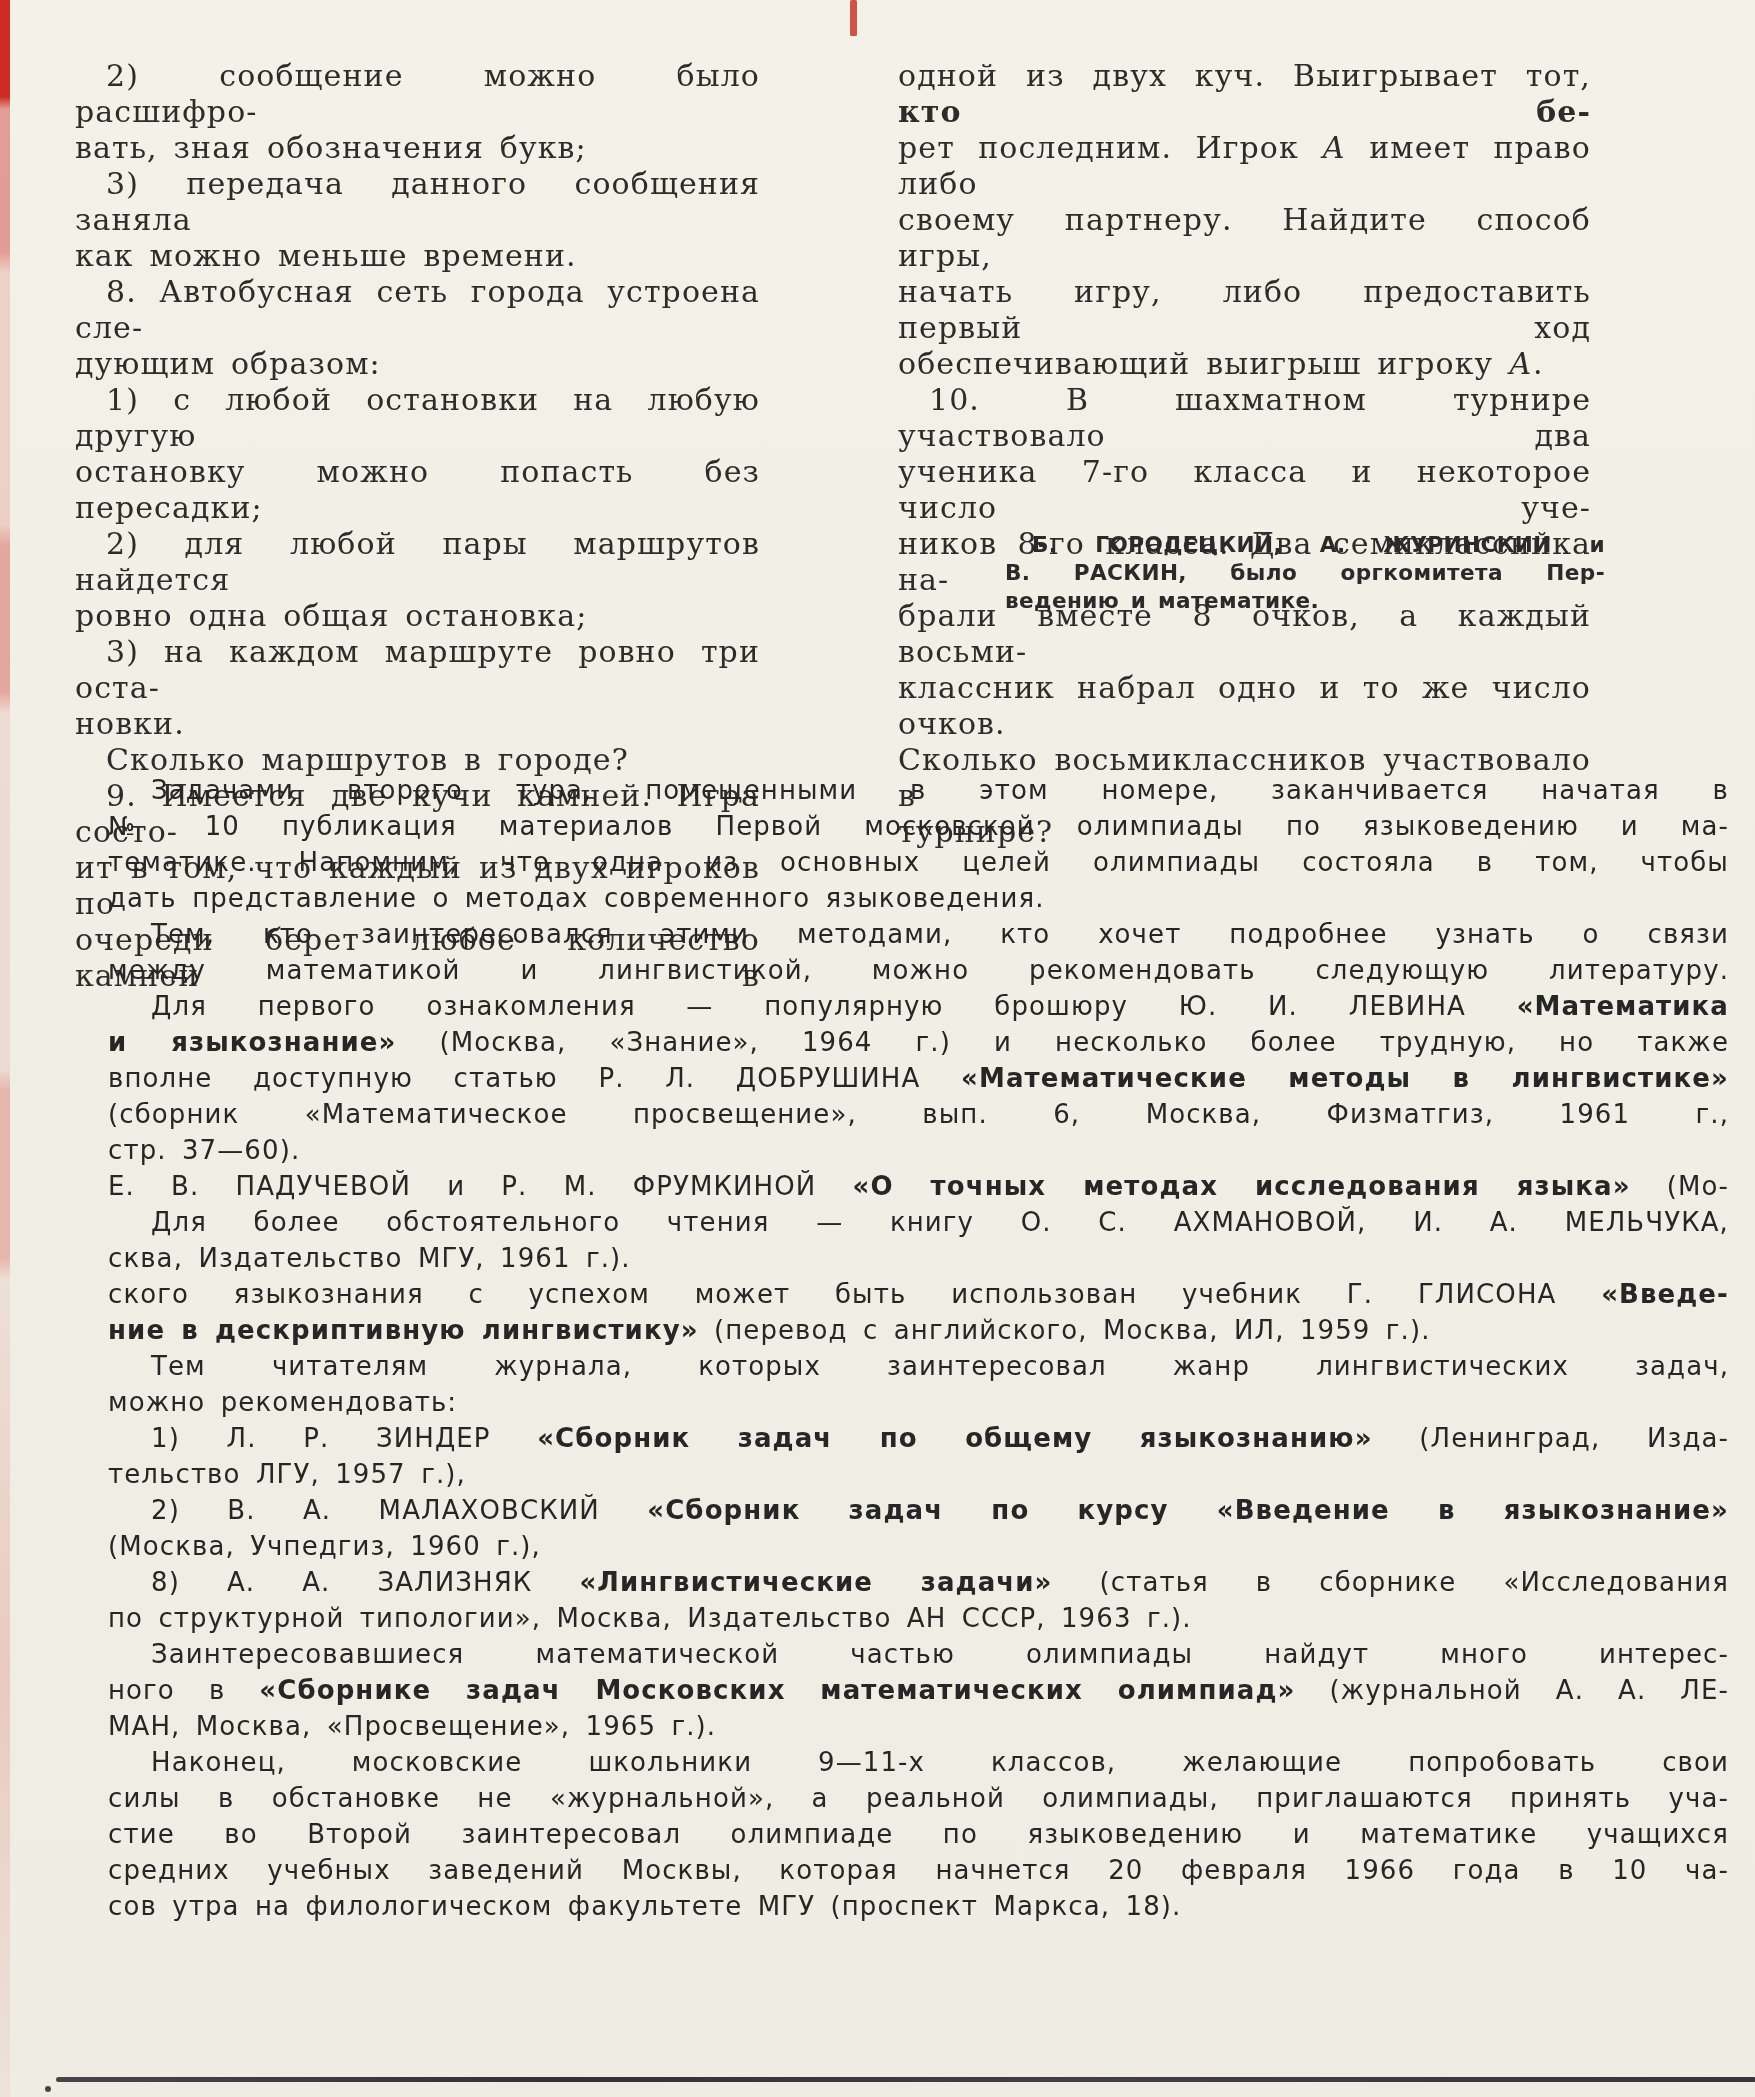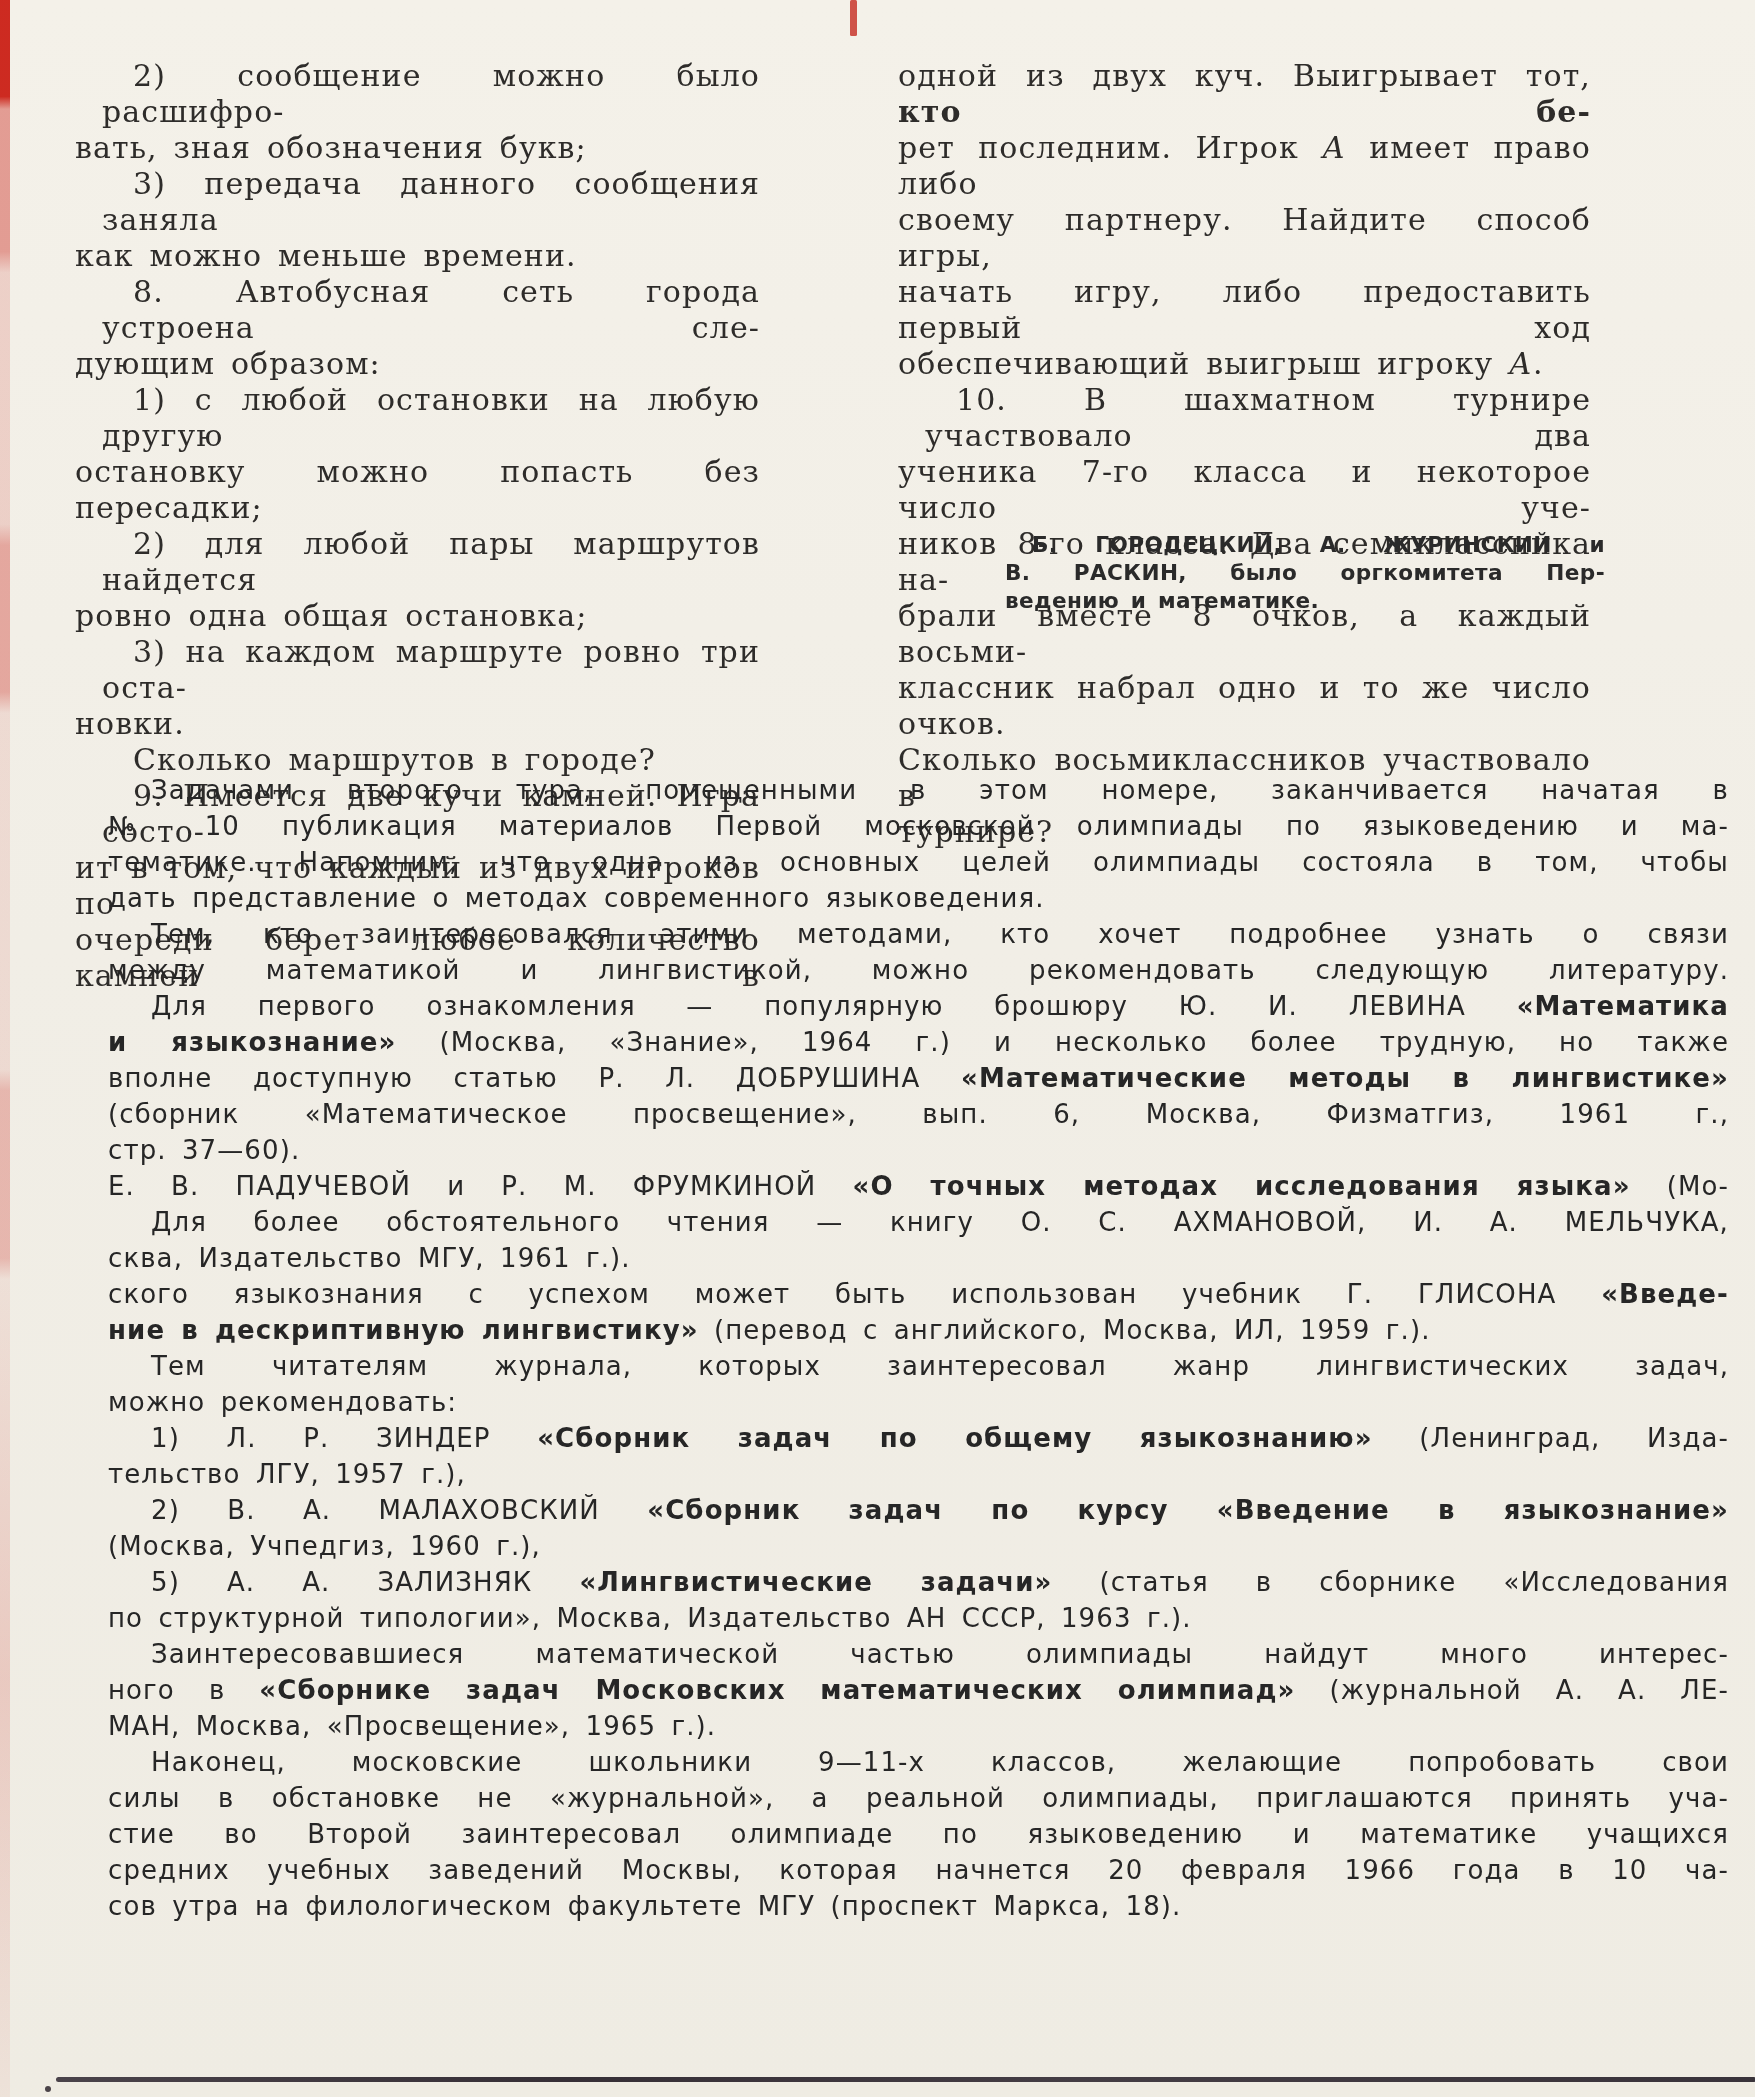--- a/index.html
+++ b/index.html
@@ -34,21 +34,21 @@
   .tline .i{font-style:italic;}
   
   .serifcol{
     position:absolute;top:58px;width:685px;
     font-family:"DejaVu Serif","Liberation Serif",serif;
     font-size:30px;line-height:36px;color:#2e2c2a;
     letter-spacing:1.1px;word-spacing:5.2px;
   }
   #col-left{left:75px;}
   #col-right{left:898px;width:693px;}
-  .serifcol .ind{text-indent:31px;margin-left:27px;}
+  .serifcol .ind{text-indent:31px;}
   
   #signature{
     position:absolute;left:995px;top:531px;width:600px;
     font-family:"DejaVu Sans","Liberation Sans",sans-serif;
     font-weight:bold;font-size:21.6px;line-height:28px;
     color:#2a2a2a;letter-spacing:0.4px;word-spacing:3.7px;margin-left:10px;
   }
   #signature .ind{text-indent:27px;}
   
   #editorial{
@@ -132,21 +132,21 @@
       <div class="tline just ind"><span>Для более обстоятельного чтения — книгу О. С. АХМАНОВОЙ, И. А. МЕЛЬЧУКА,</span></div>
       <div class="tline"><span>сква, Издательство МГУ, 1961 г.).</span></div>
       <div class="tline just"><span>ского языкознания с успехом может быть использован учебник Г. ГЛИСОНА </span><span class="b">«Введе-</span></div>
       <div class="tline"><span class="b">ние в дескриптивную лингвистику»</span><span> (перевод с английского, Москва, ИЛ, 1959 г.).</span></div>
       <div class="tline just ind"><span>Тем читателям журнала, которых заинтересовал жанр лингвистических задач,</span></div>
       <div class="tline"><span>можно рекомендовать:</span></div>
       <div class="tline just ind"><span>1) Л. Р. ЗИНДЕР </span><span class="b">«Сборник задач по общему языкознанию»</span><span> (Ленинград, Изда-</span></div>
       <div class="tline"><span>тельство ЛГУ, 1957 г.),</span></div>
       <div class="tline just ind"><span>2) В. А. МАЛАХОВСКИЙ </span><span class="b">«Сборник задач по курсу «Введение в языкознание»</span></div>
       <div class="tline"><span>(Москва, Учпедгиз, 1960 г.),</span></div>
-      <div class="tline just ind"><span>5) А. А. ЗАЛИЗНЯК </span><span class="b">«Лингвистические задачи»</span><span> (статья в сборнике «Исследования</span></div>
+      <div class="tline just ind"><span>8) А. А. ЗАЛИЗНЯК </span><span class="b">«Лингвистические задачи»</span><span> (статья в сборнике «Исследования</span></div>
       <div class="tline"><span>по структурной типологии», Москва, Издательство АН СССР, 1963 г.).</span></div>
       <div class="tline just ind"><span>Заинтересовавшиеся математической частью олимпиады найдут много интерес-</span></div>
       <div class="tline just"><span>ного в </span><span class="b">«Сборнике задач Московских математических олимпиад»</span><span> (журнальной А. А. ЛЕ-</span></div>
       <div class="tline"><span>МАН, Москва, «Просвещение», 1965 г.).</span></div>
       <div class="tline just ind"><span>Наконец, московские школьники 9—11-х классов, желающие попробовать свои</span></div>
       <div class="tline just"><span>силы в обстановке не «журнальной», а реальной олимпиады, приглашаются принять уча-</span></div>
       <div class="tline just"><span>стие во Второй заинтересовал олимпиаде по языковедению и математике учащихся</span></div>
       <div class="tline just"><span>средних учебных заведений Москвы, которая начнется 20 февраля 1966 года в 10 ча-</span></div>
       <div class="tline"><span>сов утра на филологическом факультете МГУ (проспект Маркса, 18).</span></div>
     </div>

